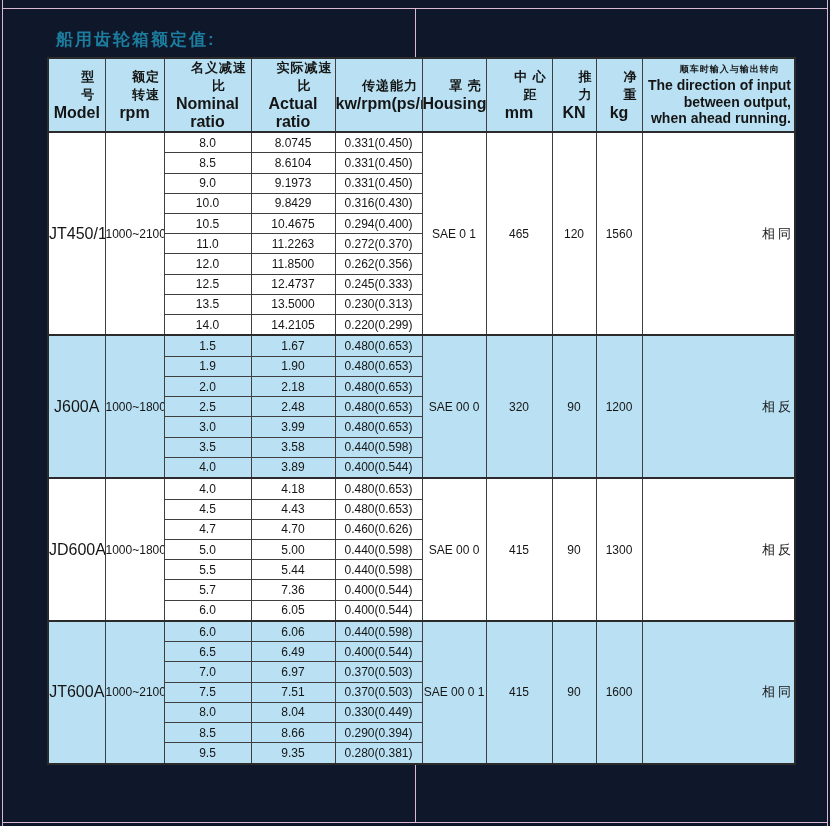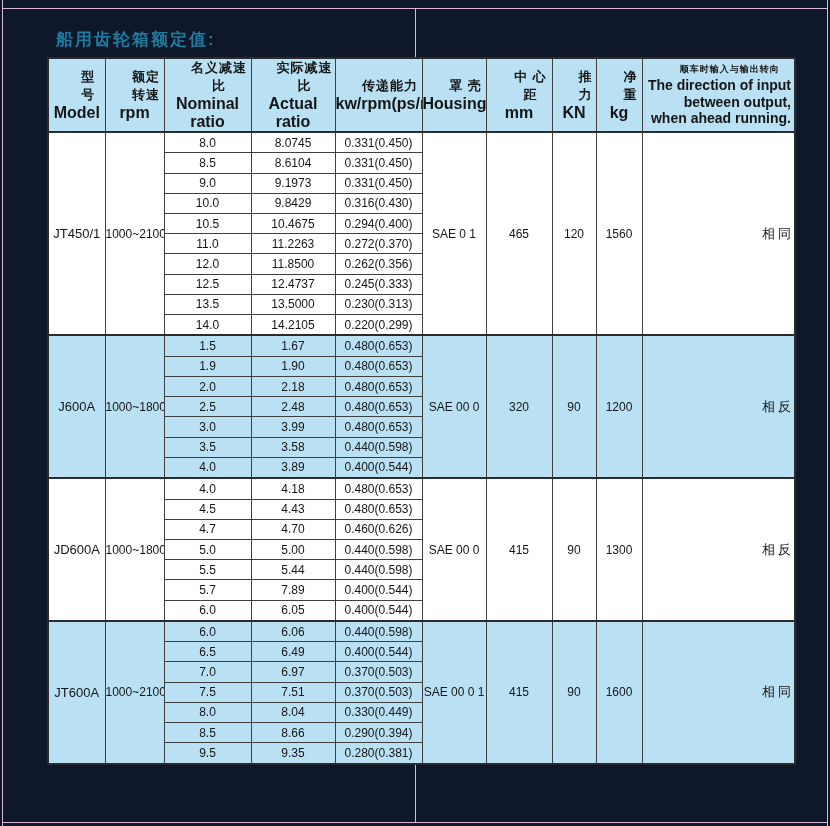--- a/index.html
+++ b/index.html
@@ -31,21 +31,21 @@
   .spec thead th {
     background:#b9e1f3; height:40px; font-weight:bold;
     border-bottom:2px solid #2b2b2b;
   }
   .h-zh { font-size:13px; letter-spacing:1px;margin-left:23px; }
   .h-en { font-size:16px; font-weight:bold; letter-spacing:0; }
   .h-zh.small { font-size:9px; letter-spacing:1px; }
   .h-en.small { font-size:14px; line-height:1.2; padding:1px 3px 0 3px; font-weight:bold;text-align:right; }
   tr.sec-start td { border-top:2px solid #2b2b2b; }
   tr.hl td { background:#b9e1f3; }
-  td.model-cell { font-size:13px; }
+  td.model-cell { font-size:16px; }
   td.direction-cell { font-size:13px; letter-spacing:3px;text-align:right; }
 </style>
 </head>
 <body>
 
 <div class="page">
 
   <div class="crop h" style="left:2px; top:8px;  width:826px;"></div>
   <div class="crop h" style="left:2px; top:822px; width:826px;"></div>
   <div class="crop v" style="left:2px;   top:0; height:826px;"></div>
@@ -239,21 +239,21 @@
           <td>5.00</td>
           <td>0.440(0.598)</td>
         </tr>
         <tr class="">
           <td>5.5</td>
           <td>5.44</td>
           <td>0.440(0.598)</td>
         </tr>
         <tr class="">
           <td>5.7</td>
-          <td>7.89</td>
+          <td>7.36</td>
           <td>0.400(0.544)</td>
         </tr>
         <tr class="">
           <td>6.0</td>
           <td>6.05</td>
           <td>0.400(0.544)</td>
         </tr>
         <tr class="hl sec-start">
           <td class="model-cell" rowspan="7">JT600A</td>
           <td rowspan="7">1000~2100</td>

